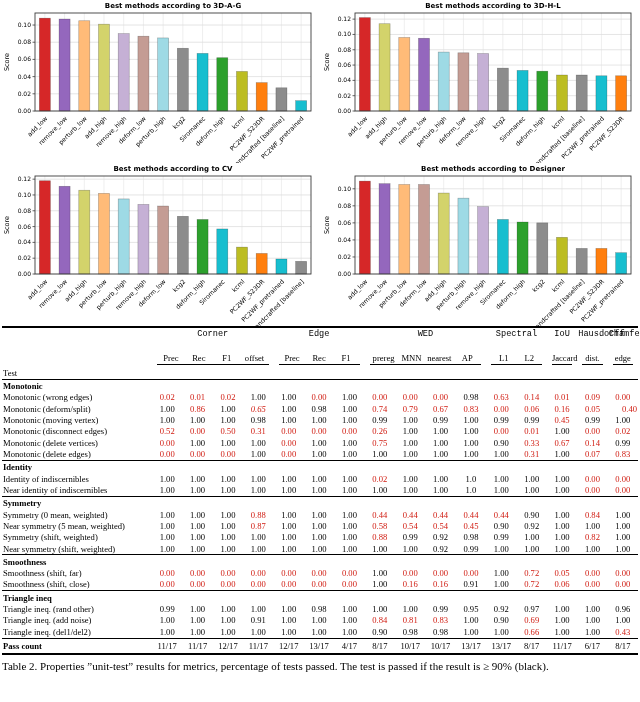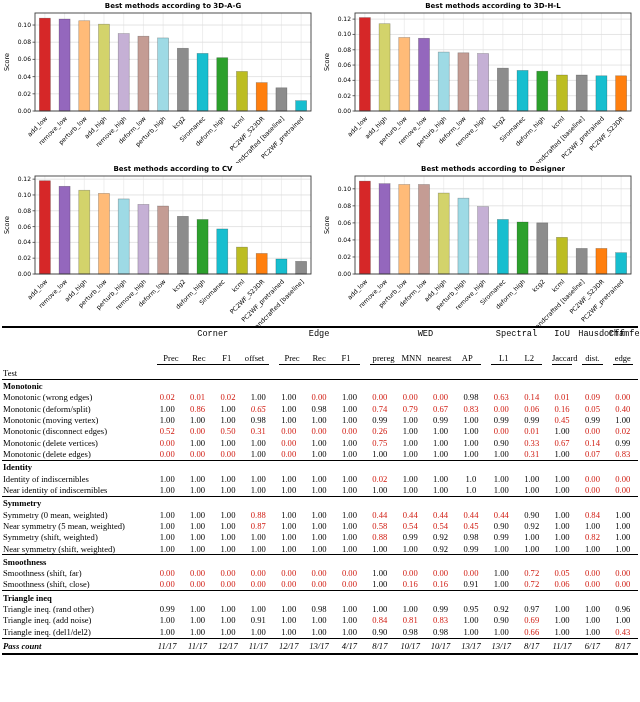--- a/index.html
+++ b/index.html
@@ -14,21 +14,21 @@
   table.results th, table.results td{padding:0.5px 1px;font-weight:normal;line-height:1.2;}
   th.test-h{text-align:left;vertical-align:bottom;border-bottom:1.2px solid #000;padding-bottom:2px;}
   th.grp{text-align:center;padding-top:1px;font-family:Liberation Mono, monospace;}
   th.subth{border-bottom:1.2px solid #000;padding-bottom:2px;vertical-align:bottom;}
   .subwrap{display:flex;border-bottom:0.8px solid #000;margin:13px 4px;padding-bottom:1px;}
   .subwrap span{flex:1;text-align:center;}
   td.lbl{text-align:left;white-space:nowrap;overflow:hidden;}
   td.num{text-align:center;white-space:nowrap;}
   tr.section td{font-weight:bold;border-top:0.8px solid #000;padding-top:1.5px;}
   tr.section.first td{border-top:none;}
-  tr.pass td{border-top:0.8px solid #000;padding:2px 1px 2.5px 1px;font-style:italic;}
+  tr.pass td{border-top:0.8px solid #000;padding:2px 1px 2.5px 1px;}
   tr.pass td.lbl{font-weight:bold;}
   .tbl-caption{font-size:11px;padding:5px 2px 0 2px;text-align:left;white-space:nowrap;}
 </style>
 </head>
 <body>
 
 <div class="page">
 
   <div class="charts">
     <div class="chart">
@@ -420,21 +420,21 @@
             <td class="num">0.98</td>
             <td class="num">1.00</td>
             <td class="num" style="color: rgb(208, 27, 16);">0.74</td>
             <td class="num" style="color: rgb(208, 27, 16);">0.79</td>
             <td class="num" style="color: rgb(208, 27, 16);">0.67</td>
             <td class="num" style="color: rgb(208, 27, 16);">0.83</td>
             <td class="num" style="color: rgb(208, 27, 16);">0.00</td>
             <td class="num" style="color: rgb(208, 27, 16);">0.06</td>
             <td class="num" style="color: rgb(208, 27, 16);">0.16</td>
             <td class="num" style="color: rgb(208, 27, 16);">0.05</td>
-            <td class="num" style="color: rgb(208, 27, 16);">0.40</td>
+            <td class="num" style="color: rgb(208, 27, 16); text-align: right;">0.40</td>
           </tr>
           <tr>
             <td class="lbl">Monotonic (moving vertex)</td>
             <td class="num">1.00</td>
             <td class="num">1.00</td>
             <td class="num">1.00</td>
             <td class="num">0.98</td>
             <td class="num">1.00</td>
             <td class="num">1.00</td>
             <td class="num">1.00</td>
@@ -742,14 +742,15 @@
             <td class="num">13/17</td>
             <td class="num">8/17</td>
             <td class="num">11/17</td>
             <td class="num">6/17</td>
             <td class="num">8/17</td>
           </tr>
         </tbody>
     </table>
   </div>
 
+  <div class="tbl-caption">Table 2. Properties ”unit-test” results for metrics, percentage of tests passed. The test is passed if the result is ≥ 90% (black).</div>
 
 </div>
 
 </body></html>

